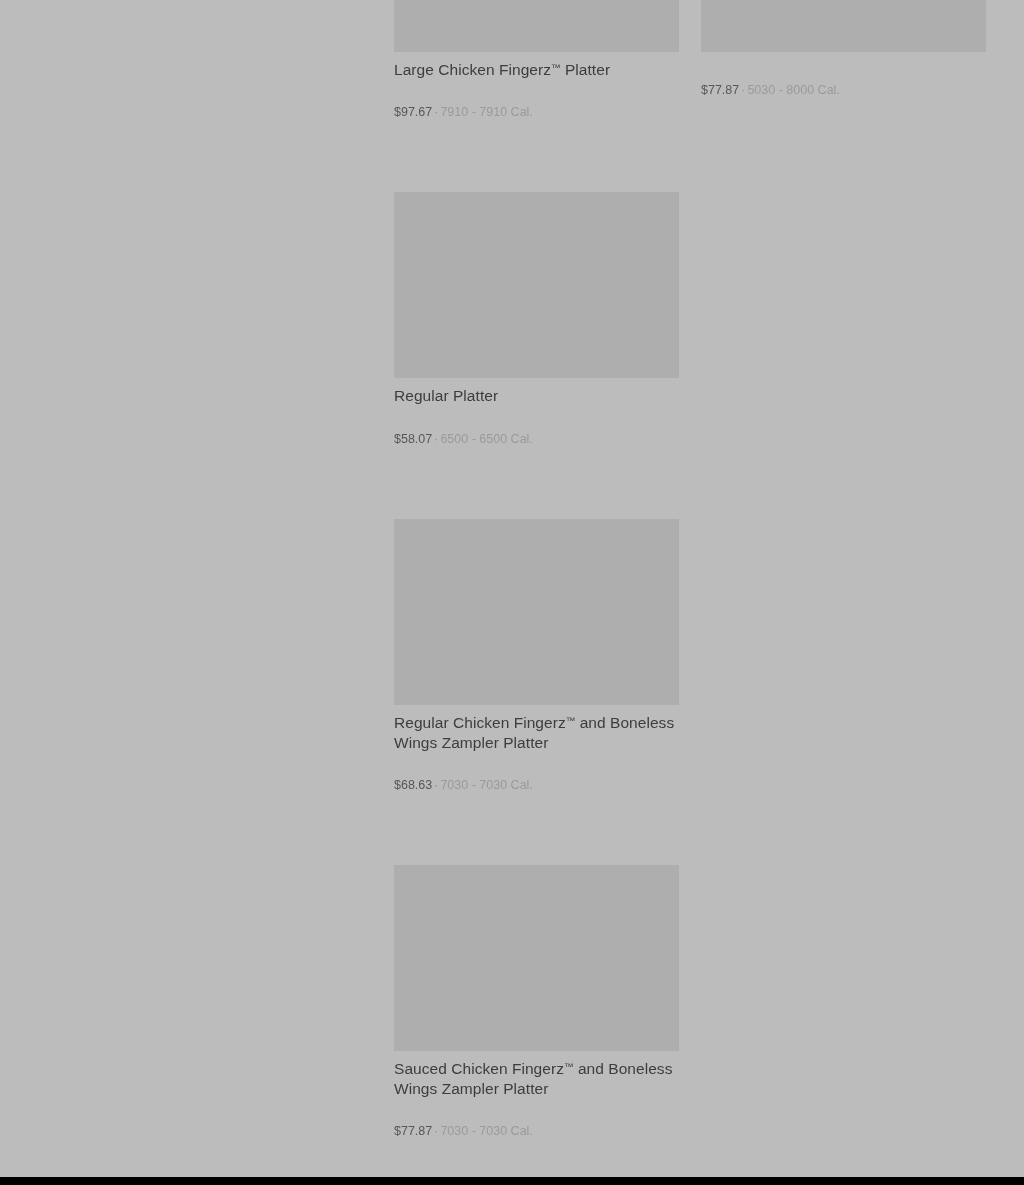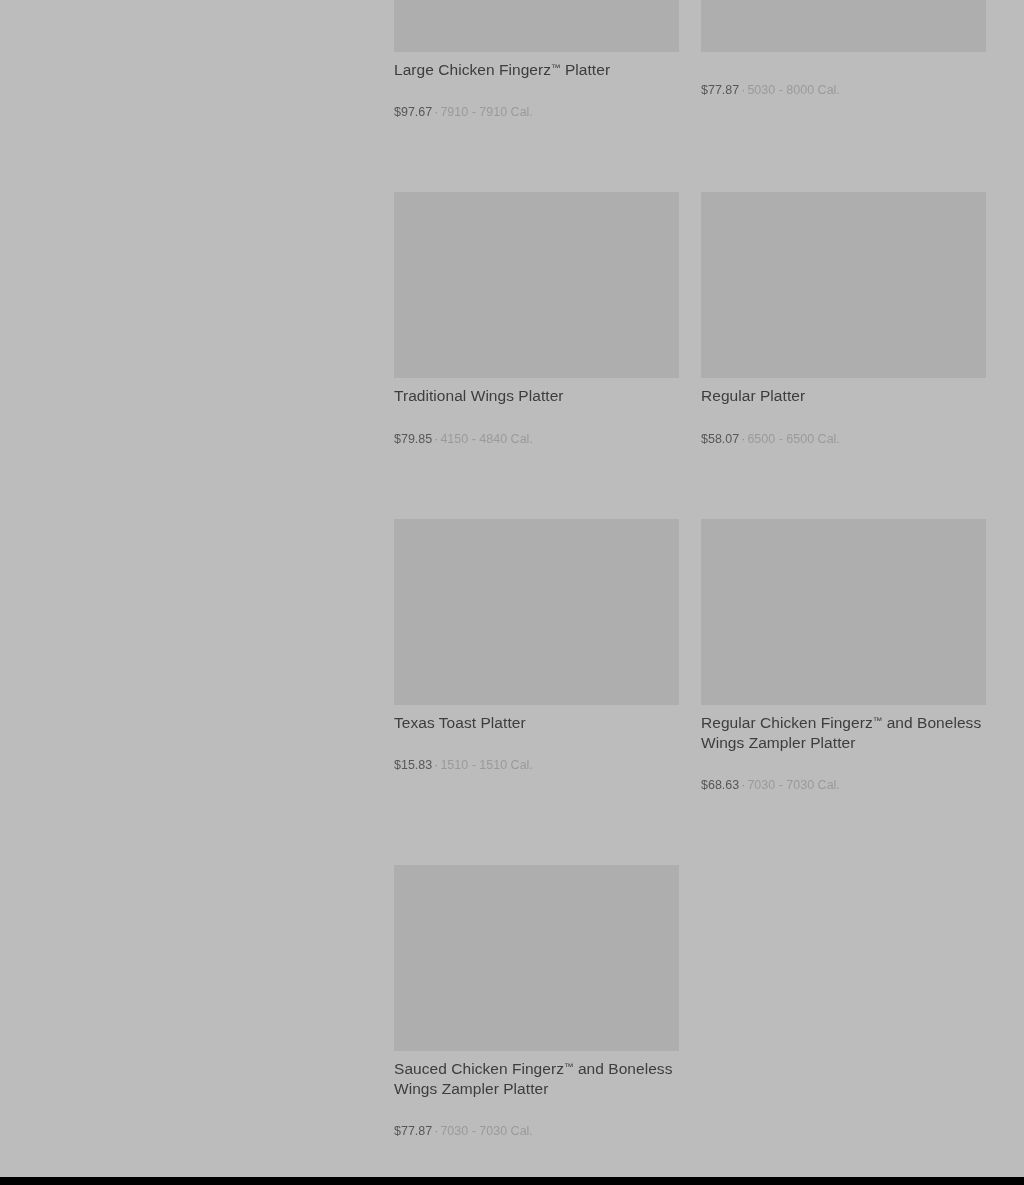--- a/index.html
+++ b/index.html
@@ -136,43 +136,29 @@
         </div>
       </div>
     </div>
 
     <div class="row-spacer"></div>
 
     <div class="row">
       <div class="card">
         <div class="card-thumb"></div>
         <div class="card-body">
-          <div class="card-title"><span>Traditional Wings Platter</span><span class="sup-tm"></span><span></span></div>
-          <div class="card-meta"><span class="meta-price">$79.85</span><span class="meta-dot">·</span><span class="meta-cal">4150 - 4840 Cal.</span></div>
-        </div>
-      </div>
-      <div class="card">
-        <div class="card-thumb"></div>
-        <div class="card-body">
           <div class="card-title"><span>Regular Platter</span><span class="sup-tm"></span><span></span></div>
           <div class="card-meta"><span class="meta-price">$58.07</span><span class="meta-dot">·</span><span class="meta-cal">6500 - 6500 Cal.</span></div>
         </div>
       </div>
     </div>
 
     <div class="row-spacer"></div>
 
     <div class="row">
-      <div class="card">
-        <div class="card-thumb"></div>
-        <div class="card-body">
-          <div class="card-title"><span>Texas Toast Platter</span><span class="sup-tm"></span><span></span></div>
-          <div class="card-meta"><span class="meta-price">$15.83</span><span class="meta-dot">·</span><span class="meta-cal">1510 - 1510 Cal.</span></div>
-        </div>
-      </div>
       <div class="card">
         <div class="card-thumb"></div>
         <div class="card-body">
           <div class="card-title"><span>Regular Chicken Fingerz</span><span class="sup-tm">™</span><span> and Boneless Wings Zampler Platter</span></div>
           <div class="card-meta"><span class="meta-price">$68.63</span><span class="meta-dot">·</span><span class="meta-cal">7030 - 7030 Cal.</span></div>
         </div>
       </div>
     </div>
 
     <div class="row-spacer"></div>

